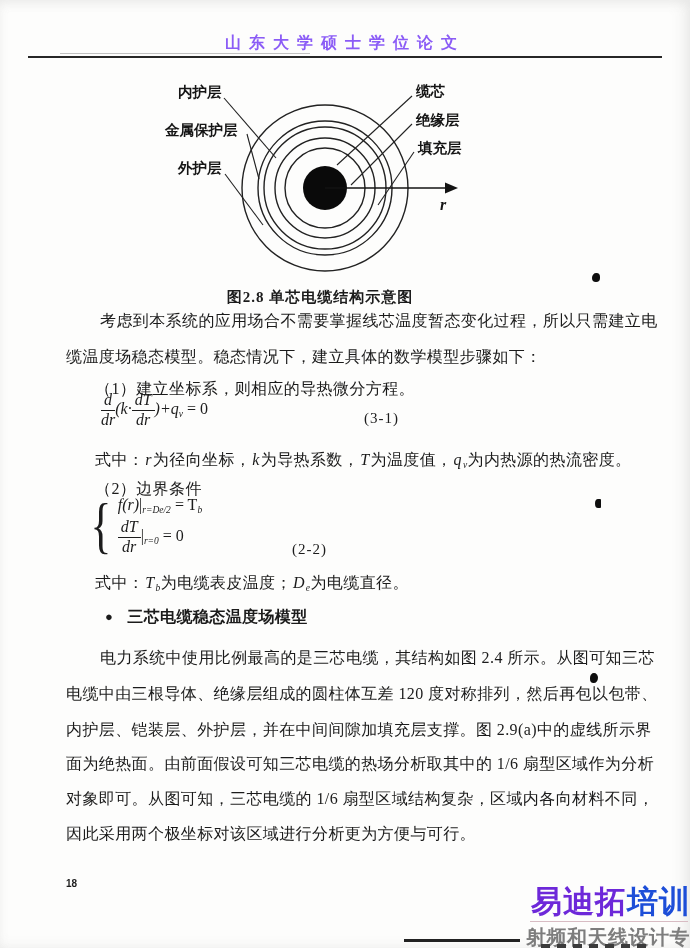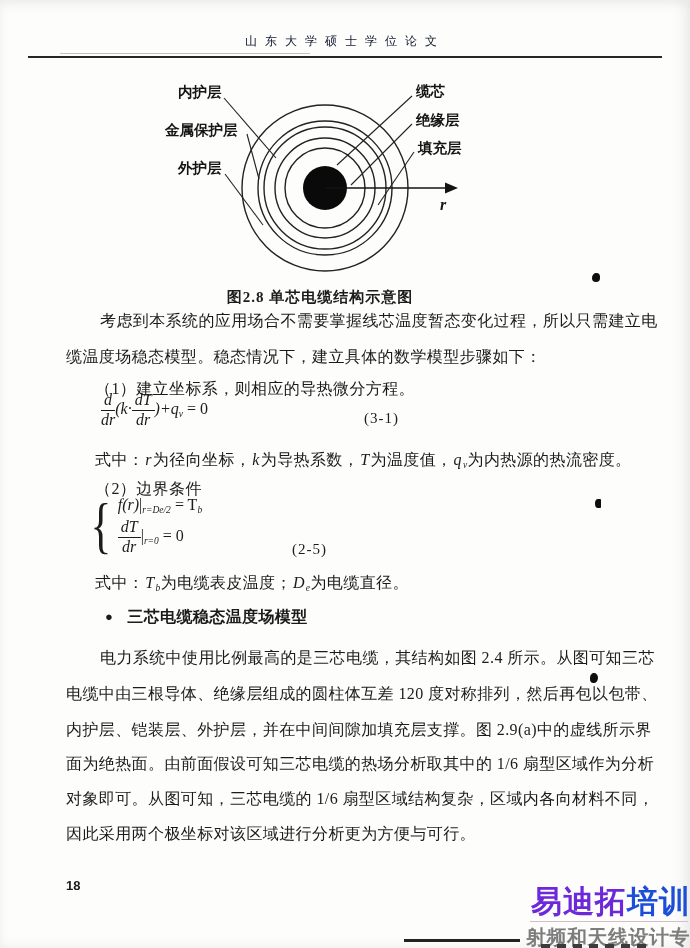--- a/index.html
+++ b/index.html
@@ -6,21 +6,21 @@
   .page{
     position:relative;width:690px;height:948px;margin:0 auto;
     background:#fdfdfc;overflow:hidden;color:#1c1c1c;
     font-family:"Liberation Serif","DejaVu Serif",serif;
     box-shadow:inset -6px 0 14px rgba(120,120,120,.12), inset 0 4px 10px rgba(150,150,150,.08);
   }
   
   .header-title{
     position:absolute;top:33px;left:0;width:100%;text-align:center;
     font-family:"Liberation Sans","DejaVu Sans",sans-serif;
-    font-size:12px;font-weight:normal;letter-spacing:8px;color:#0f172a;
+    font-size:16px;font-weight:bold;letter-spacing:8px;color:#8b5cf6;
   }
   .header-rule{position:absolute;top:56px;left:28px;width:634px;height:2px;background:#272727;}
   .header-rule2{position:absolute;top:53px;left:60px;width:250px;height:1px;background:#9a9a9a;opacity:.6;}
 
   
   .fig{position:absolute;left:140px;top:76px;width:345px;height:215px;}
   .fig svg{display:block;}
   .fig text{font-family:"Liberation Sans","DejaVu Sans",sans-serif;font-size:14.5px;font-weight:600;fill:#151515;}
   .fig text.axis{font-family:"Liberation Serif",serif;font-style:italic;font-weight:bold;font-size:16px;}
   .fig-caption{
@@ -41,21 +41,21 @@
   .frac .num{display:block;border-bottom:1.4px solid #1c1c1c;padding:0 3px 1px;}
   .frac .den{display:block;padding-top:1px;}
   .eqnum{position:absolute;font-size:15px;font-style:normal;letter-spacing:1px;}
   .eq2wrap{display:flex;align-items:center;}
   .brace{font-size:62px;font-weight:400;font-style:normal;line-height:.9;transform:scaleX(.7);margin-right:2px;}
   .eq2rows .row{line-height:1.1;}
   .eq2rows .row+.row{margin-top:4px;}
   .upright{font-style:normal;}
 
   
-  .page-number{position:absolute;left:66px;top:878px;font-size:13px;font-weight:bold;font-family:"Liberation Sans",sans-serif;}
+  .page-number{position:absolute;left:66px;top:878px;font-size:10px;font-weight:bold;font-family:"Liberation Sans",sans-serif;}
   .wm-brand{
     position:absolute;left:531px;top:886px;line-height:1;
     font-family:"Liberation Sans","DejaVu Sans",sans-serif;
     font-size:31px;font-weight:bold;letter-spacing:1px;white-space:nowrap;
   }
   .wm-underline{position:absolute;left:530px;top:921px;width:158px;height:1px;background:#d8bcc3;}
   .wm-tagline{
     position:absolute;left:526px;top:924px;white-space:nowrap;
     font-family:"Liberation Sans",sans-serif;font-size:20px;font-weight:bold;letter-spacing:.5px;
   }
@@ -135,21 +135,21 @@
       <div class="eq2rows">
         <div class="row">
           <span>f(r)</span><span class="upright">|</span><span class="sub">r=De/2</span> <span class="upright">= T</span><span style="font-style:italic"></span><span class="sub">b</span>
         </div>
         <div class="row">
           <span class="frac"><span class="num">dT</span><span class="den">dr</span></span><span class="upright">|</span><span class="sub">r=0</span> <span class="upright">= 0</span>
         </div>
       </div>
     </div>
   </div>
-  <div class="eqnum" style="left:292px;top:541px;">(2-5)</div>
+  <div class="eqnum" style="left:292px;top:541px;">(2-2)</div>
 
   <div class="line" style="left:95px;top:573px;">
     <span>式中：</span><span class="var">T</span><span class="sub">b</span><span>为电缆表皮温度；</span><span class="var">D</span><span class="sub">e</span><span>为电缆直径。</span>
   </div>
 
   <div class="line head-line" style="left:105px;top:607px;">
     <span class="bullet">●</span><span>三芯电缆稳态温度场模型</span>
   </div>
 
   <div class="line" style="left:100px;top:648px;">电力系统中使用比例最高的是三芯电缆，其结构如图 2.4 所示。从图可知三芯</div>

